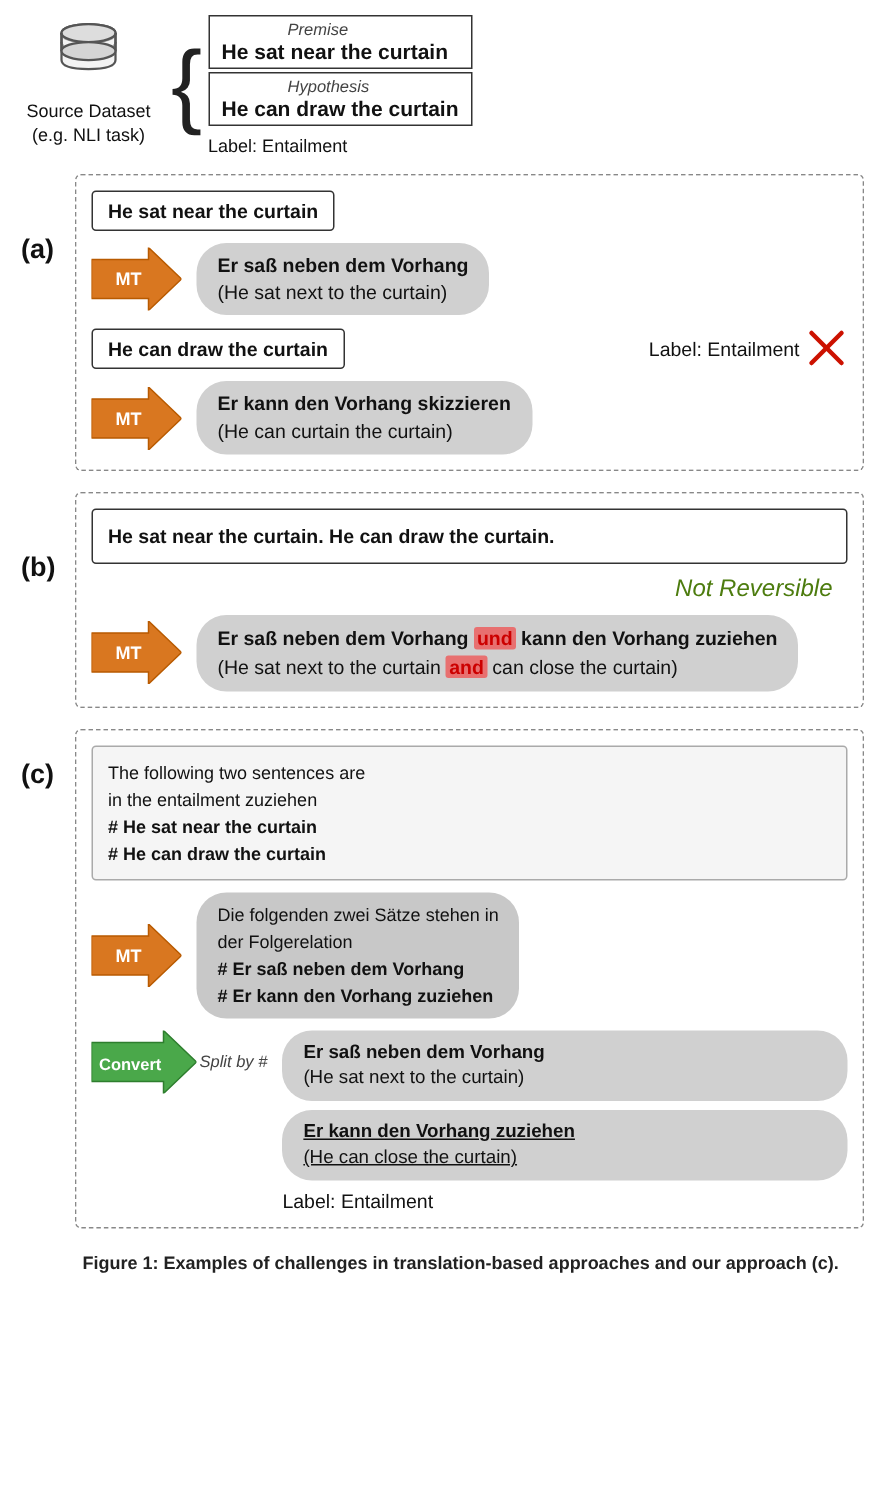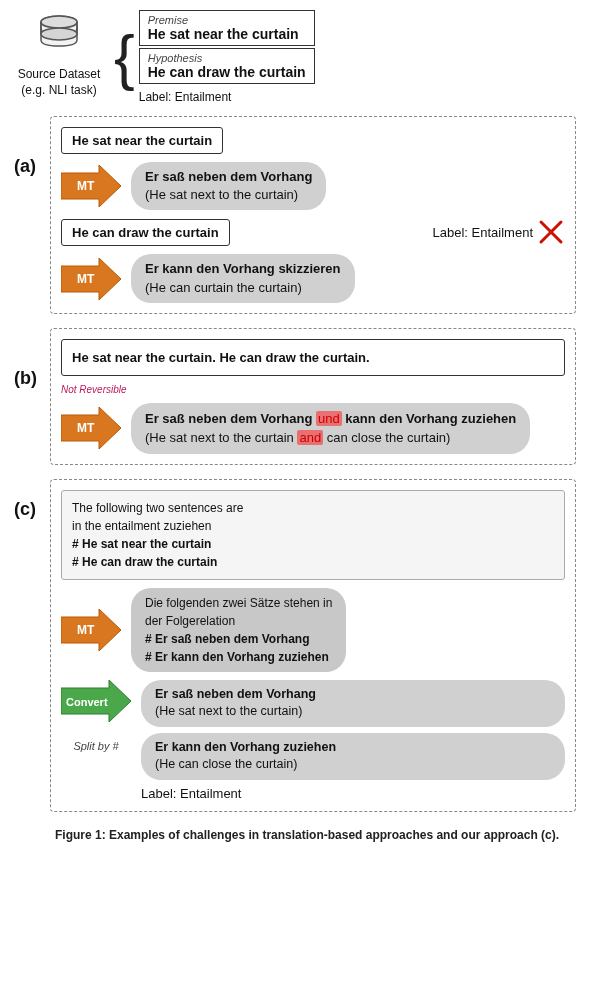--- a/index.html
+++ b/index.html
@@ -57,20 +57,21 @@
     }
     .bracket-row {
       border: 1.5px solid #333;
       padding: 3px 8px;
       background: #fff;
     }
     .bracket-row .row-label {
       font-style: italic;
       font-size: 11px;
       color: #444;
+      margin-left: 44px;
     }
     .bracket-row .row-text {
       font-weight: bold;
       font-size: 14px;
     }
     .label-entailment {
       font-size: 12px;
       margin-top: 4px;
       color: #111;
     }
@@ -145,31 +146,32 @@
     .translation-bubble .de-text {
       font-weight: bold;
     }
     .translation-bubble .en-text {
       font-weight: normal;
       font-style: normal;
     }
 
     
     .not-reversible {
-      color: #be185d;
+      color: #4d7c0f;
       font-style: italic;
-      font-size: 10px;
+      font-size: 16px;
+      text-align: right;
       padding-right: 10px;
     }
 
     
     .highlight-word {
       background: #e87070;
       color: #cc0000;
-      font-weight: normal;
+      font-weight: bold;
       padding: 0 2px;
       border-radius: 2px;
     }
 
     
     .prompt-box {
       border: 1.5px solid #aaa;
       border-radius: 3px;
       padding: 8px 10px;
       background: #f5f5f5;
@@ -180,23 +182,22 @@
       font-weight: bold;
     }
 
     .convert-row {
       display: flex;
       align-items: flex-start;
       gap: 10px;
     }
     .convert-arrow-wrap {
       display: flex;
-      flex-direction: column;
-      align-items: center;
-      gap: 18px;
+      align-items: center;
+      gap: 2px;
       min-width: 70px;
     }
     .convert-arrow {
       width: 70px;
       height: 42px;
     }
     .split-label {
       font-size: 11px;
       font-style: italic;
       color: #444;
@@ -372,21 +373,21 @@
           <polygon points="0,8 48,8 48,0 70,21 48,42 48,34 0,34" fill="#4aa84a" stroke="#2e7e2e" stroke-width="1"></polygon>
           <text x="5" y="26" font-size="11" font-weight="bold" fill="white" font-family="Arial">Convert</text>
         </svg>
         <div class="split-label">Split by #</div>
       </div>
       <div class="convert-results">
         <div class="translation-bubble" style="font-size:12.5px;">
           <div style="font-weight:bold;">Er saß neben dem Vorhang</div>
           <div>(He sat next to the curtain)</div>
         </div>
-        <div class="translation-bubble" style="font-size:12.5px;">
+        <div class="translation-bubble" style="font-size:12.5px;text-decoration:underline;">
           <div style="font-weight:bold;">Er kann den Vorhang zuziehen</div>
           <div>(He can close the curtain)</div>
         </div>
         <div style="font-size:13px;">Label: Entailment</div>
       </div>
     </div>
 
   </div>
 </div>
 

